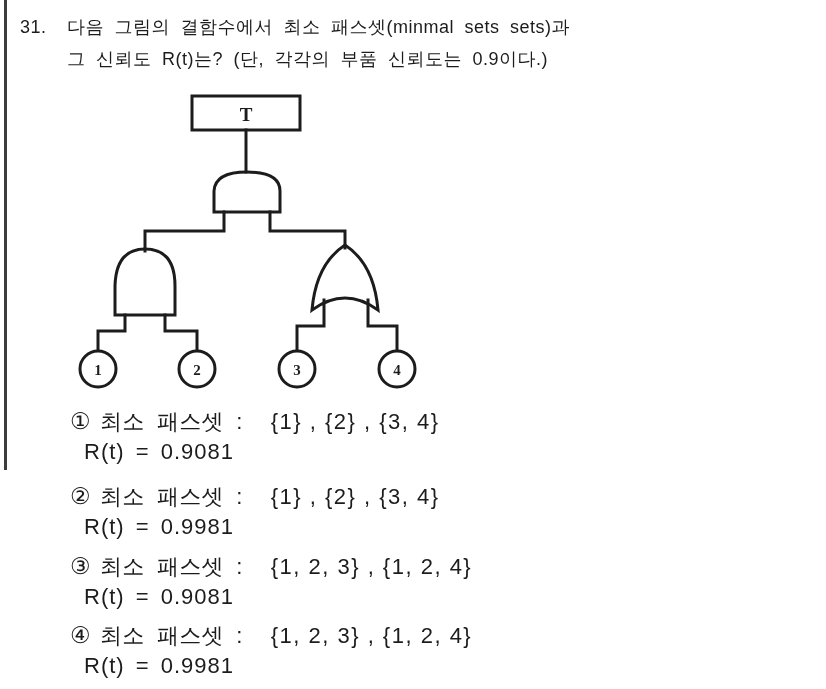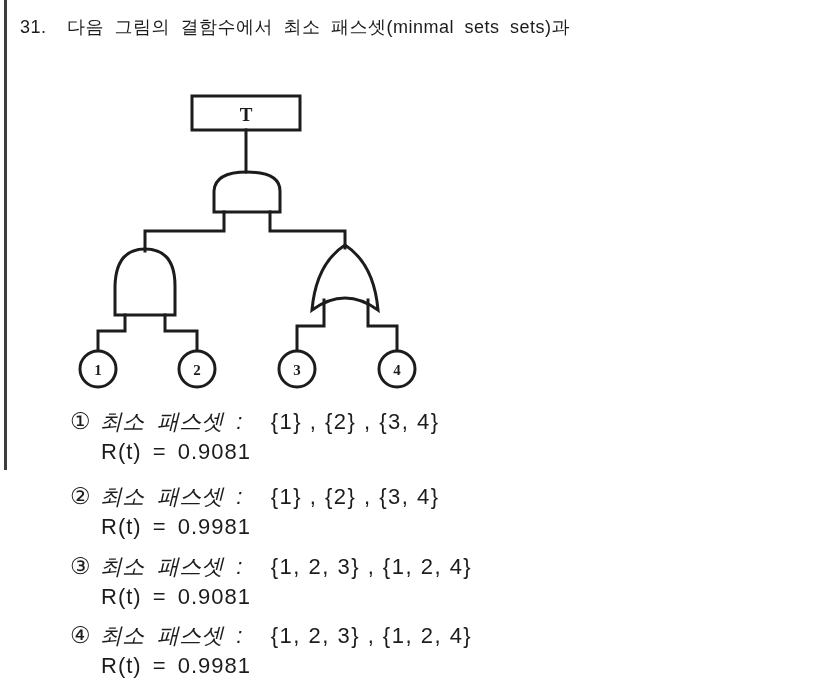--- a/index.html
+++ b/index.html
@@ -52,23 +52,23 @@
     position: absolute;
     left: 0;
     font-size: 22px;
     line-height: 27px;
     white-space: nowrap;
     letter-spacing: 0.3px;
   }
   .choice-line1 { display: flex; align-items: baseline; }
   .marker { margin-right: 9px; font-size: 23px; }
   .sets { margin-left: 28px; letter-spacing: 1.5px; }
-  .set-label { word-spacing: 6px; font-style: italic; }
+  .set-label { word-spacing: 6px; }
   .rel {
-    margin-left: 31px;
+    margin-left: 14px;
     margin-top: 3px;
     letter-spacing: 1px;
     word-spacing: 4px;
   }
   .c1 { top: 408px; }
   .c2 { top: 483px; }
   .c3 { top: 553px; }
   .c4 { top: 622px; }
 </style>
 </head>
@@ -76,20 +76,21 @@
 
 <div class="page">
 
   <div class="left-rule"></div>
 
   <div class="question">
     <div class="q-row">
       <span class="q-num">31.</span>
       <span>다음 그림의 결함수에서 최소 패스셋(minmal sets sets)과</span>
     </div>
+    <div class="q-indent">그 신뢰도 R(t)는? (단, 각각의 부품 신뢰도는 0.9이다.)</div>
   </div>
 
   <svg class="tree" width="400" height="312" viewBox="0 0 400 312">
     <g fill="none" stroke="#1c1c1c" stroke-width="3" stroke-linecap="square" stroke-linejoin="miter">
       <rect x="132" y="8" width="108" height="34"></rect>
       <line x1="186" y1="42" x2="186" y2="84"></line>
       <path d="M154,124 L154,103 Q155,84 187,84 Q220,84 220,103 L220,124 Z"></path>
       <polyline points="164,124 164,143 85,143 85,163"></polyline>
       <polyline points="210,124 210,143 285,143 285,160"></polyline>
       <path d="M55,227 L55,198 Q56,161 85,161 Q115,161 115,198 L115,227 Z"></path>

